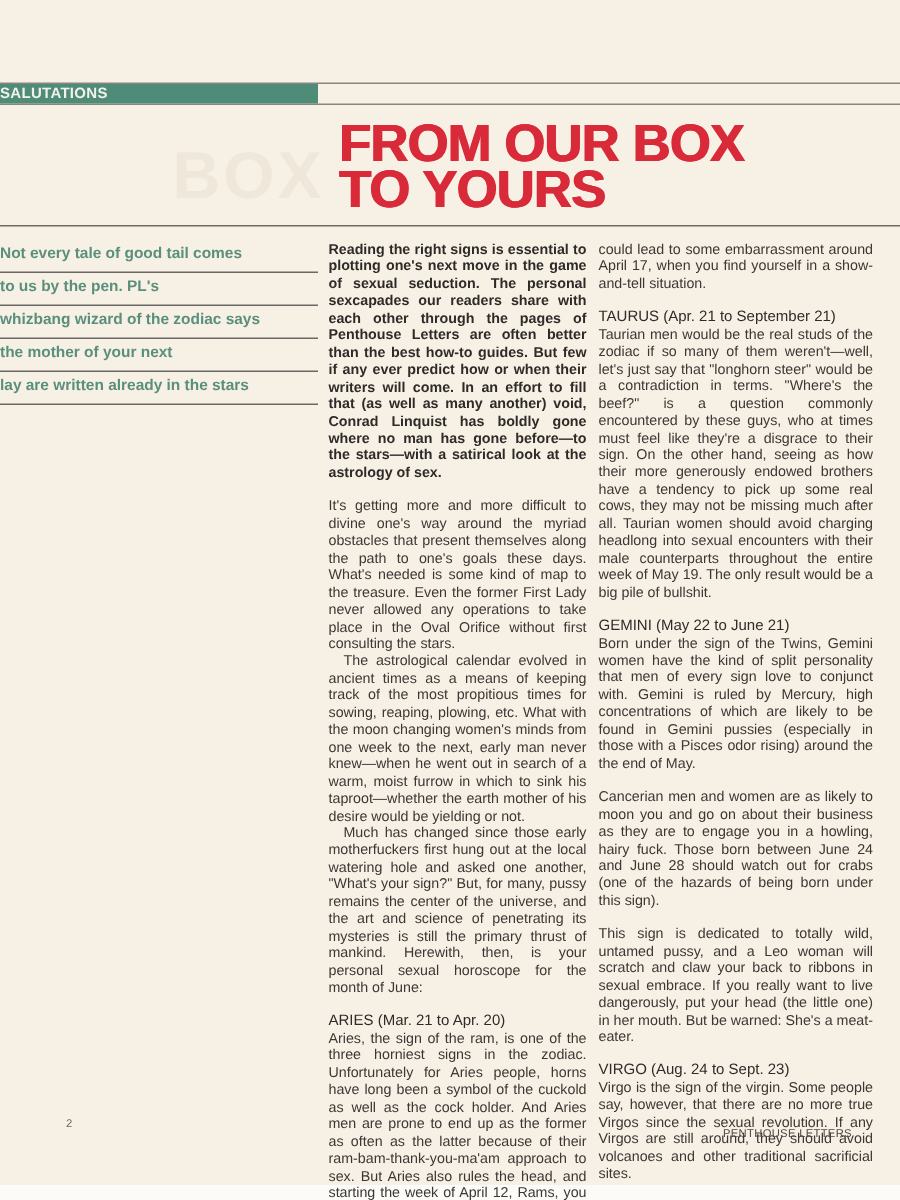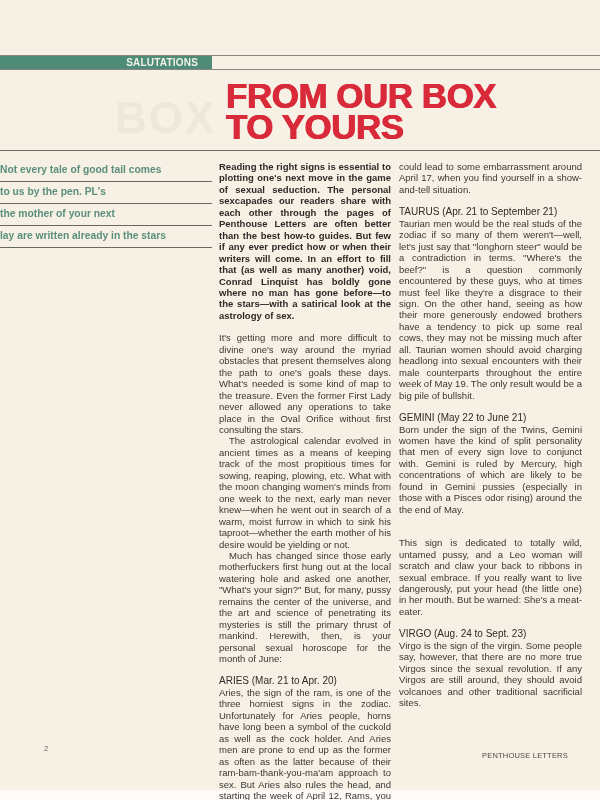--- a/index.html
+++ b/index.html
@@ -14,21 +14,21 @@
   .bottom-white { position: absolute; left: 0; top: 790px; width: 600px; height: 10px; background: #fdfbf8; }
 
   .section-bar {
     position: absolute; left: 0; top: 55px; width: 600px; height: 15px;
     border-top: 1px solid #8a8580; border-bottom: 1px solid #8a8580;
   }
   .section-tab {
     position: absolute; left: 0; top: 0; width: 212px; height: 13px;
     background: #4f8c78;
     color: #f2f2ea; font-weight: bold; font-size: 10px; letter-spacing: 0.2px;
-    text-align: right; padding-right: 14px; line-height: 13px;
+    padding-right: 14px; line-height: 13px;
   }
 
   .ghost {
     position: absolute; left: 115px; top: 96px; width: 110px; height: 50px;
     color: #efe7da; font-family: "Liberation Sans", sans-serif; font-weight: bold;
     font-size: 44px; line-height: 44px; letter-spacing: 2px; overflow: hidden;
   }
 
   .headline {
     position: absolute; left: 226px; top: 80px; width: 340px;
@@ -85,20 +85,21 @@
 <div class="headline">
   <span>FROM OUR BOX</span>
   <span>TO YOURS</span>
 </div>
 
 <div class="rule-under-head"></div>
 
 <div class="deck">
   <div class="deck-line">Not every tale of good tail comes</div>
   <div class="deck-line">to us by the pen. PL's</div>
+  <div class="deck-line">whizbang wizard of the zodiac says</div>
   <div class="deck-line">the mother of your next</div>
   <div class="deck-line">lay are written already in the stars</div>
 </div>
 
 <div class="col col1">
   <p class="intro">Reading the right signs is essential to plotting one's next move in the game of sexual seduction. The personal sexcapades our readers share with each other through the pages of Penthouse Letters are often better than the best how-to guides. But few if any ever predict how or when their writers will come. In an effort to fill that (as well as many another) void, Conrad Linquist has boldly gone where no man has gone before—to the stars—with a satirical look at the astrology of sex.</p>
   <div class="gap"></div>
   <p>It's getting more and more difficult to divine one's way around the myriad obstacles that present themselves along the path to one's goals these days. What's needed is some kind of map to the treasure. Even the former First Lady never allowed any operations to take place in the Oval Orifice without first consulting the stars.</p>
   <p class="indent">The astrological calendar evolved in ancient times as a means of keeping track of the most propitious times for sowing, reaping, plowing, etc. What with the moon changing women's minds from one week to the next, early man never knew—when he went out in search of a warm, moist furrow in which to sink his taproot—whether the earth mother of his desire would be yielding or not.</p>
   <p class="indent">Much has changed since those early motherfuckers first hung out at the local watering hole and asked one another, "What's your sign?" But, for many, pussy remains the center of the universe, and the art and science of penetrating its mysteries is still the primary thrust of mankind. Herewith, then, is your personal sexual horoscope for the month of June:</p>
@@ -109,20 +110,21 @@
 
 <div class="col col2">
   <p>could lead to some embarrassment around April 17, when you find yourself in a show-and-tell situation.</p>
   <div class="gap"></div>
   <p class="sign-head">TAURUS (Apr. 21 to September 21)</p>
   <p>Taurian men would be the real studs of the zodiac if so many of them weren't—well, let's just say that "longhorn steer" would be a contradiction in terms. "Where's the beef?" is a question commonly encountered by these guys, who at times must feel like they're a disgrace to their sign. On the other hand, seeing as how their more generously endowed brothers have a tendency to pick up some real cows, they may not be missing much after all. Taurian women should avoid charging headlong into sexual encounters with their male counterparts throughout the entire week of May 19. The only result would be a big pile of bullshit.</p>
   <div class="gap"></div>
   <p class="sign-head">GEMINI (May 22 to June 21)</p>
   <p>Born under the sign of the Twins, Gemini women have the kind of split personality that men of every sign love to conjunct with. Gemini is ruled by Mercury, high concentrations of which are likely to be found in Gemini pussies (especially in those with a Pisces odor rising) around the the end of May.</p>
   <div class="gap"></div>
+  <p>Cancerian men and women are as likely to moon you and go on about their business as they are to engage you in a howling, hairy fuck. Those born between June 24 and June 28 should watch out for crabs (one of the hazards of being born under this sign).</p>
   <div class="gap"></div>
   <p>This sign is dedicated to totally wild, untamed pussy, and a Leo woman will scratch and claw your back to ribbons in sexual embrace. If you really want to live dangerously, put your head (the little one) in her mouth. But be warned: She's a meat-eater.</p>
   <div class="gap"></div>
   <p class="sign-head">VIRGO (Aug. 24 to Sept. 23)</p>
   <p>Virgo is the sign of the virgin. Some people say, however, that there are no more true Virgos since the sexual revolution. If any Virgos are still around, they should avoid volcanoes and other traditional sacrificial sites.</p>
 </div>
 
 <div class="page-number">2</div>
 <div class="footer-title">PENTHOUSE LETTERS</div>
 

